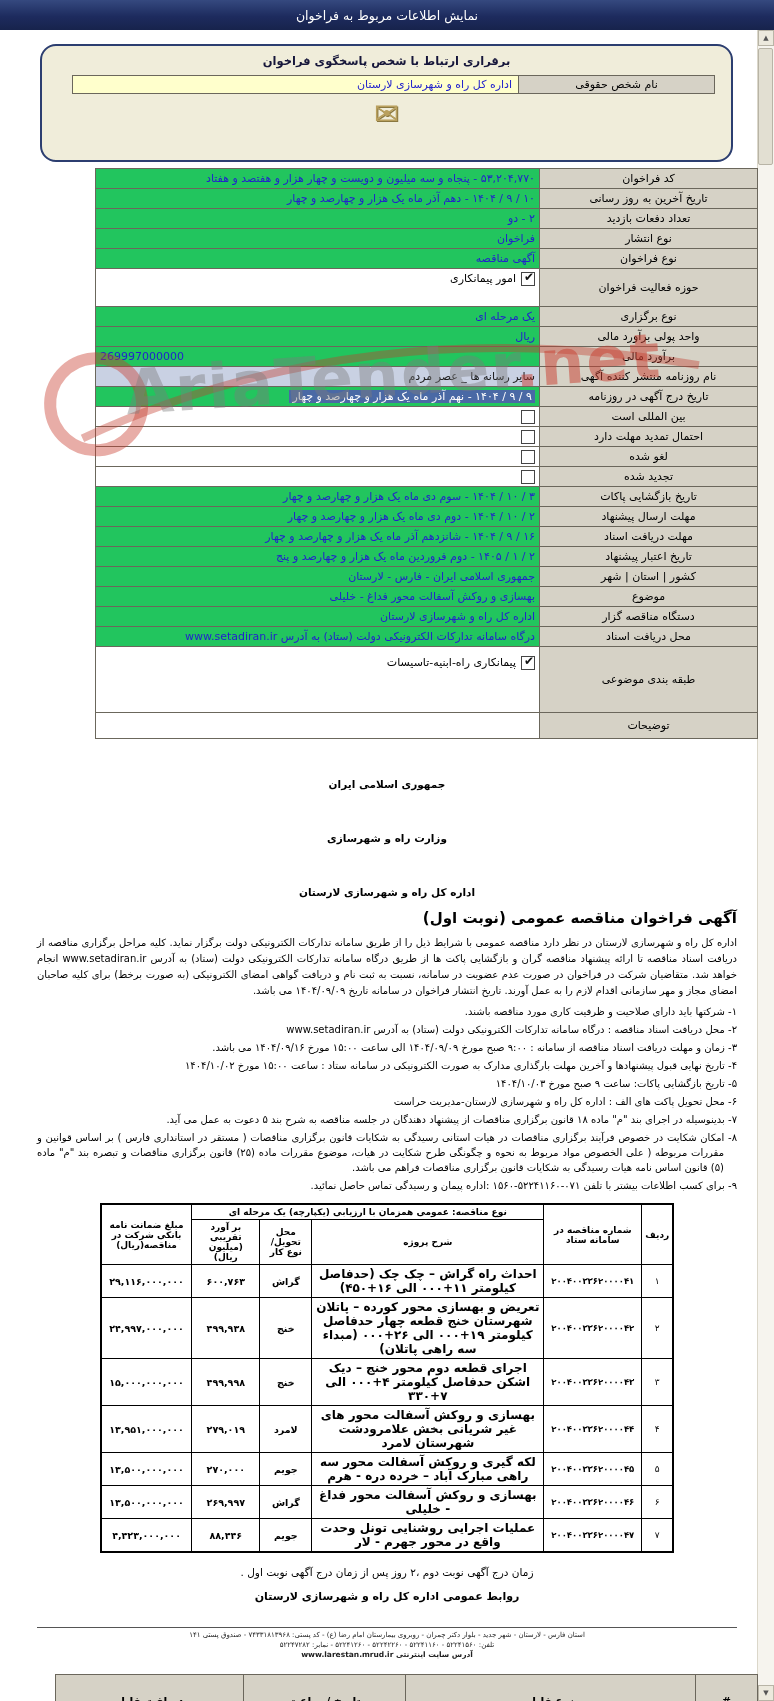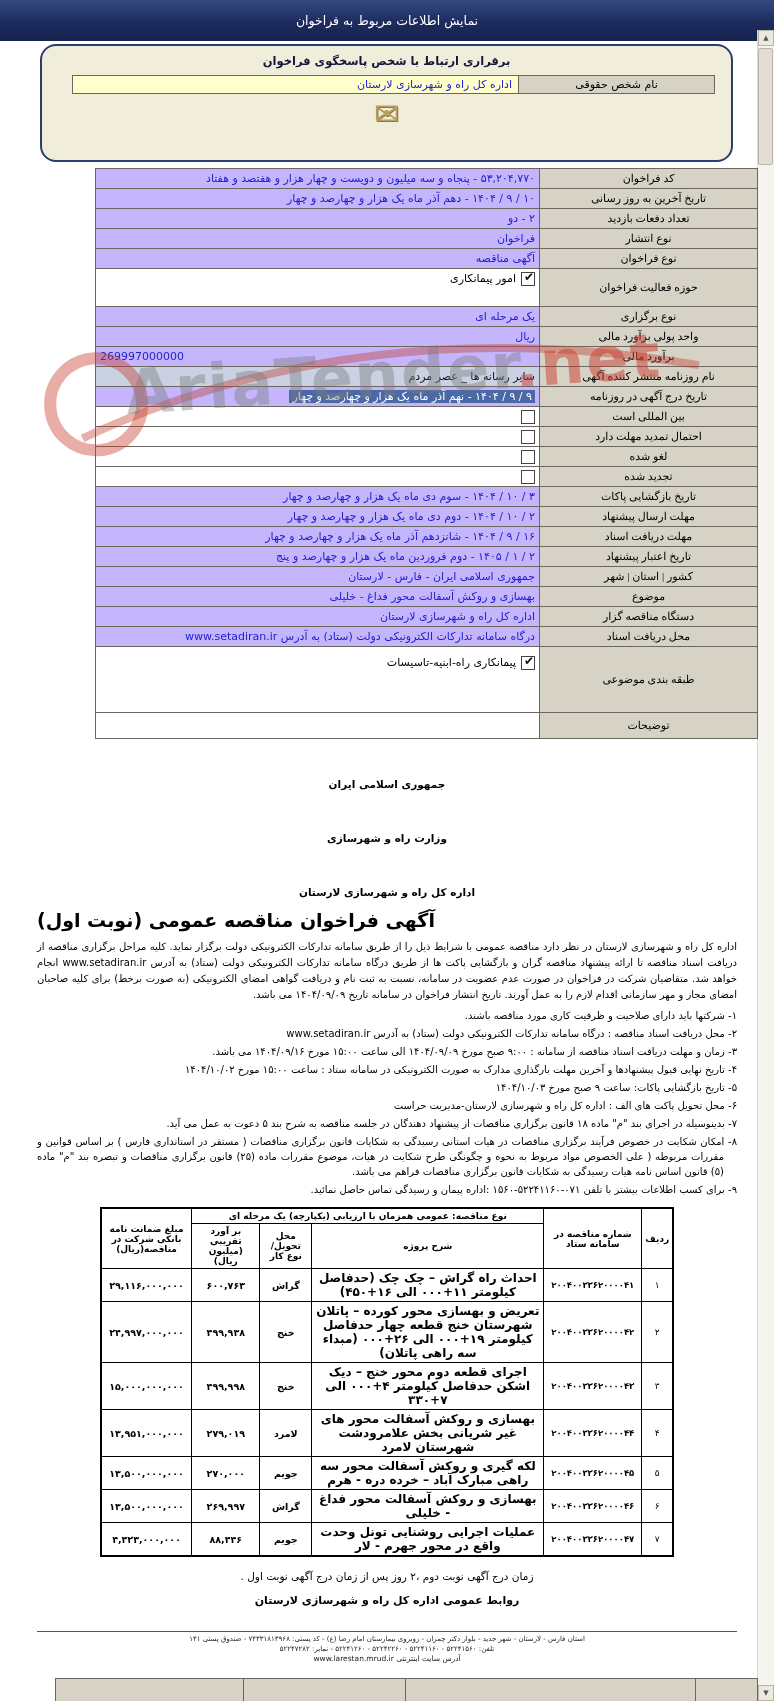--- a/index.html
+++ b/index.html
@@ -2,21 +2,21 @@
 <html lang="fa" dir="rtl"><head>
 <meta charset="utf-8">
 <style>
   html,body{margin:0;padding:0;}
   body{
     width:774px;height:1701px;position:relative;overflow:hidden;background:#fff;
     direction:rtl;font-family:"DejaVu Sans",sans-serif;color:#000;
   }
   
   .titlebar{
-    position:absolute;top:0;right:0;width:774px;height:41px;
+    position:absolute;top:0;right:0;width:774px;height:30px;
     background:linear-gradient(180deg,#35497f 0%,#1d2b5e 55%,#17234c 100%);
     color:#fff;display:flex;align-items:center;justify-content:center;font-size:12.5px;
   }
   
   .scrollbar{position:absolute;top:30px;right:0;width:16px;height:1671px;background:#f6f4ee;border-left:1px solid #dbd7ca;}
   .sb-btn{position:absolute;right:0;width:16px;height:16px;background:#ece9dd;border:1px solid #b8b4a6;
     display:flex;align-items:center;justify-content:center;font-size:7px;color:#555;box-sizing:border-box;}
   .sb-up{top:0;} .sb-down{bottom:0;}
   .sb-thumb{position:absolute;top:18px;right:1px;width:13px;height:115px;background:#e2dfd2;border:1px solid #b8b4a6;border-radius:2px;}
   
@@ -25,53 +25,53 @@
   .contact-box{height:118px;border:2px solid #2c3e70;border-radius:16px;background:#f0edda;margin:14px 25px 0 0;width:693px;box-sizing:border-box;overflow:hidden;position:relative;}
   .cb-title{text-align:center;font-size:11.5px;color:#16163a;padding-top:8px;font-weight:bold;}
   .cb-row{display:flex;margin:7px 16px 0 30px;border:1px solid #6b675c;}
   .cb-label{width:196px;background:#d6d2c6;border-left:1px solid #6b675c;font-size:11px;text-align:center;padding:2px;box-sizing:border-box;}
   .cb-value{flex:1;background:#ffffcc;color:#2222cc;font-size:11px;padding:2px 6px;}
   .cb-env{text-align:center;font-size:30px;line-height:34px;color:#b9a05e;margin-top:3px;text-shadow:1px 1px 0 #8a7840;}
   
   .info-table{width:663px;border-top:1px solid #6b675c;margin-top:6px;}
   .info-row{display:flex;border:1px solid #6b675c;border-top:none;background:#fff;}
   .info-label{width:218px;background:#d6d2c6;border-left:1px solid #6b675c;font-size:11px;color:#000;
-    display:flex;align-items:center;justify-content:center;text-align:center;padding:1px 2px;box-sizing:border-box;font-family:Liberation Serif, serif;}
-  .info-value{flex:1;background:#c4b5fd;display:flex;align-items:center;gap:5px;padding:1px 4px;font-size:11px;color:#2222cc;min-height:17px;}
+    display:flex;align-items:center;justify-content:center;text-align:center;padding:1px 2px;box-sizing:border-box;}
+  .info-value{flex:1;background:#22c55e;display:flex;align-items:center;gap:5px;padding:1px 4px;font-size:11px;color:#2222cc;min-height:17px;}
   .cbx{display:none;width:12px;height:12px;background:#fff;border:1px solid #444;flex:0 0 12px;position:relative;}
   .t-checkbox-empty .cbx,.t-checkbox-checked .cbx,.t-checkbox-checked-tall .cbx{display:block;}
   .t-checkbox-checked .cbx::after,.t-checkbox-checked-tall .cbx::after{content:"✔";position:absolute;top:-3px;right:0;font-size:12px;color:#111;}
   .t-checkbox-empty .info-value,.t-checkbox-checked .info-value,.t-checkbox-checked-tall .info-value,.t-empty-tall .info-value{background:#fff;}
   .t-checkbox-checked .info-value{min-height:33px;align-items:flex-start;padding-top:3px;}
   .t-checkbox-checked-tall .info-value{min-height:55px;align-items:flex-start;padding-top:9px;}
   .t-checkbox-checked .val-text,.t-checkbox-checked-tall .val-text{color:#000;}
   .t-empty-tall .info-value{min-height:23px;}
   .t-select .info-value{background:#c9d1e3;color:#1a1a1a;}
   .t-select .val-text{color:#1a1a1a;}
   .t-highlight .val-text{background:#4a69a5;color:#fff;padding:0 3px;}
   .t-number .info-value{justify-content:flex-end;}
   .t-number .val-text{direction:ltr;}
   
   .letter{width:700px;margin:8px auto 0 auto;color:#000;}
   .lh{text-align:center;font-weight:bold;font-size:10.5px;line-height:18px;margin-top:36px;}
-  .ltitle{text-align:left;font-weight:bold;font-size:19px;margin-top:8px;margin-bottom:8px;}
+  .ltitle{text-align:right;font-weight:bold;font-size:15px;margin-top:8px;margin-bottom:8px;}
   .lintro{font-size:10px;line-height:16px;text-align:justify;}
   .litems{margin-top:5px;}
   .litem{font-size:10px;line-height:15px;margin-top:3px;padding-right:13px;text-indent:-13px;text-align:justify;}
   .ttable{border-collapse:collapse;margin:10px auto 0 auto;border:2px solid #000;}
   .ttable th,.ttable td{border:1px solid #000;font-size:9px;padding:2px 3px;text-align:center;vertical-align:middle;}
   .ttable th{font-weight:bold;text-align:center;}
   .tt-type{font-size:10.5px;font-weight:bold;}
   .ttable .desc{font-weight:bold;font-size:12px;line-height:14px;}
   .ttable .tnum{font-size:8.5px;font-weight:bold;}
   .ttable .est,.ttable .guar,.ttable .place{font-weight:bold;font-size:9.5px;}
   .lnote{font-size:10.5px;text-align:center;margin-top:13px;}
   .lsign{font-size:11px;font-weight:bold;text-align:center;margin-top:12px;}
   .lfooter{margin-top:24px;border-top:1px solid #555;padding-top:2px;text-align:center;font-size:7px;line-height:10px;color:#222;}
-  .lfooter .url-line{font-weight:normal;font-size:7.5px;}
+  .lfooter .url-line{font-weight:bold;font-size:7.5px;}
   
   .files-table{border-collapse:collapse;width:703px;margin:14px 0 0 0;}
   .files-table th{background:#d6d2c6;border:1px solid #6b675c;font-size:11px;font-weight:bold;padding:20px;}
   .files-table td{border:1px solid #6b675c;font-size:10px;padding:3px 5px;text-align:center;vertical-align:middle;}
   .ft-num{background:#ffffcc;width:26px;}
   .ft-type{background:#d6d2c6;text-align:right;line-height:15px;}
   .ft-date{background:#bef264;}
   .ft-dl{background:#ffffcc;}
   .fh-num{width:26px;} .fh-type{width:332px;} .fh-date{width:155px;} .fh-dl{width:190px;}
   .dl-icon{display:inline-block;margin:0 5px;cursor:pointer;vertical-align:middle;}

